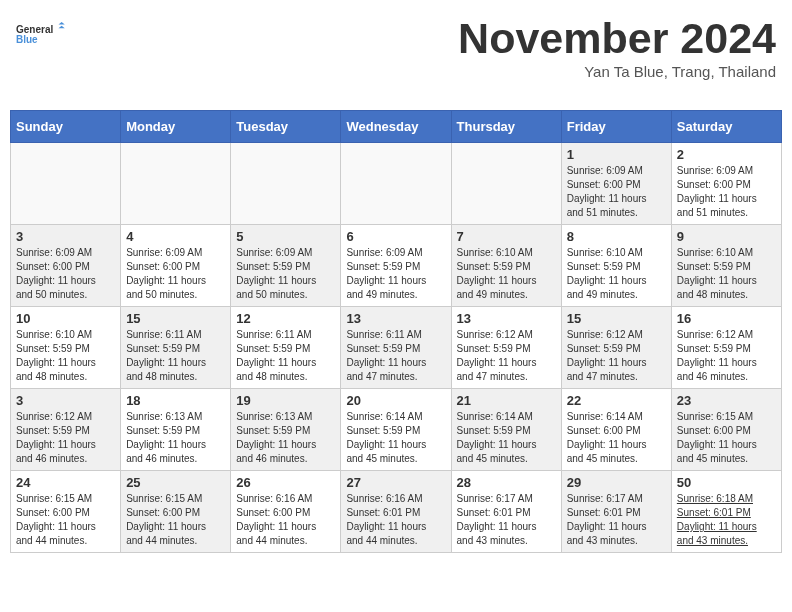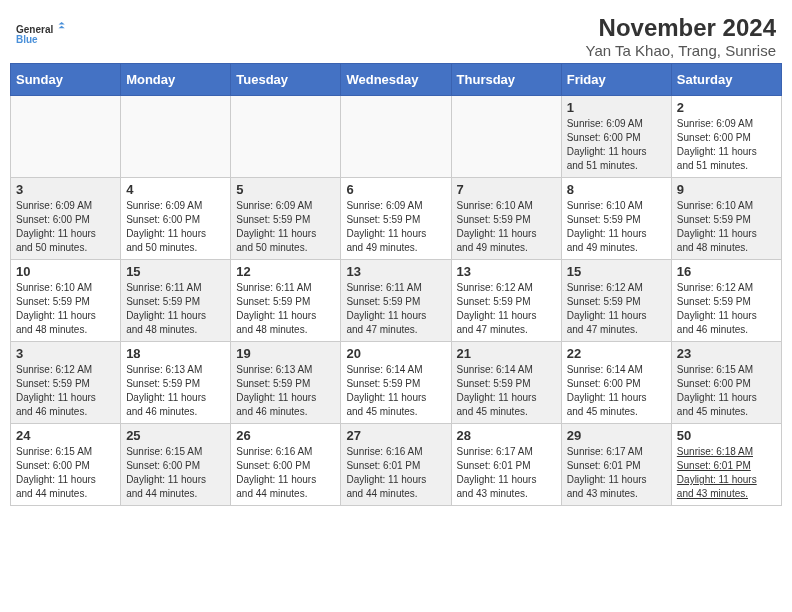--- a/index.html
+++ b/index.html
@@ -7,33 +7,33 @@
       font-family: Arial, sans-serif;
       background: #fff;
       width: 792px;
       min-height: 612px;
       padding: 10px;
     }
     .header {
       display: flex;
       justify-content: space-between;
       align-items: flex-start;
-      margin-bottom: 0;
+      margin-bottom: 26px;
       padding: 4px 6px;
     }
     .logo {
       display: flex;
       align-items: center;
       gap: 4px;
     }
     .title-section {
       text-align: right;
     }
     .month-title {
-      font-size: 24px;
+      font-size: 43px;
       font-weight: bold;
       color: #333;
     }
     .location-title {
       font-size: 15px;
       color: #555;
     }
     table {
       width: 100%;
       border-collapse: collapse;
@@ -82,21 +82,21 @@
   <div class="logo">
   <svg width="50" height="42" viewBox="0 0 80 42">
     <text x="0" y="18" font-size="16" font-weight="bold" font-family="Arial" fill="#333">General</text>
     <text x="0" y="34" font-size="16" font-weight="bold" font-family="Arial" fill="#4a90d9">Blue</text>
     <polygon points="68,4 78,4 73,0" fill="#4a90d9"></polygon>
     <polygon points="68,10 78,10 73,6" fill="#4a90d9"></polygon>
   </svg>
 </div>
   <div class="title-section">
     <div class="month-title">November 2024</div>
-    <div class="location-title">Yan Ta Khao, Trang, Sunrise</div>
+    <div class="location-title">Yan Ta Blue, Trang, Thailand</div>
   </div>
 </div>
 
 <table>
   <thead>
     <tr>
     <th>Sunday</th>
         <th>Monday</th>
         <th>Tuesday</th>
         <th>Wednesday</th>

